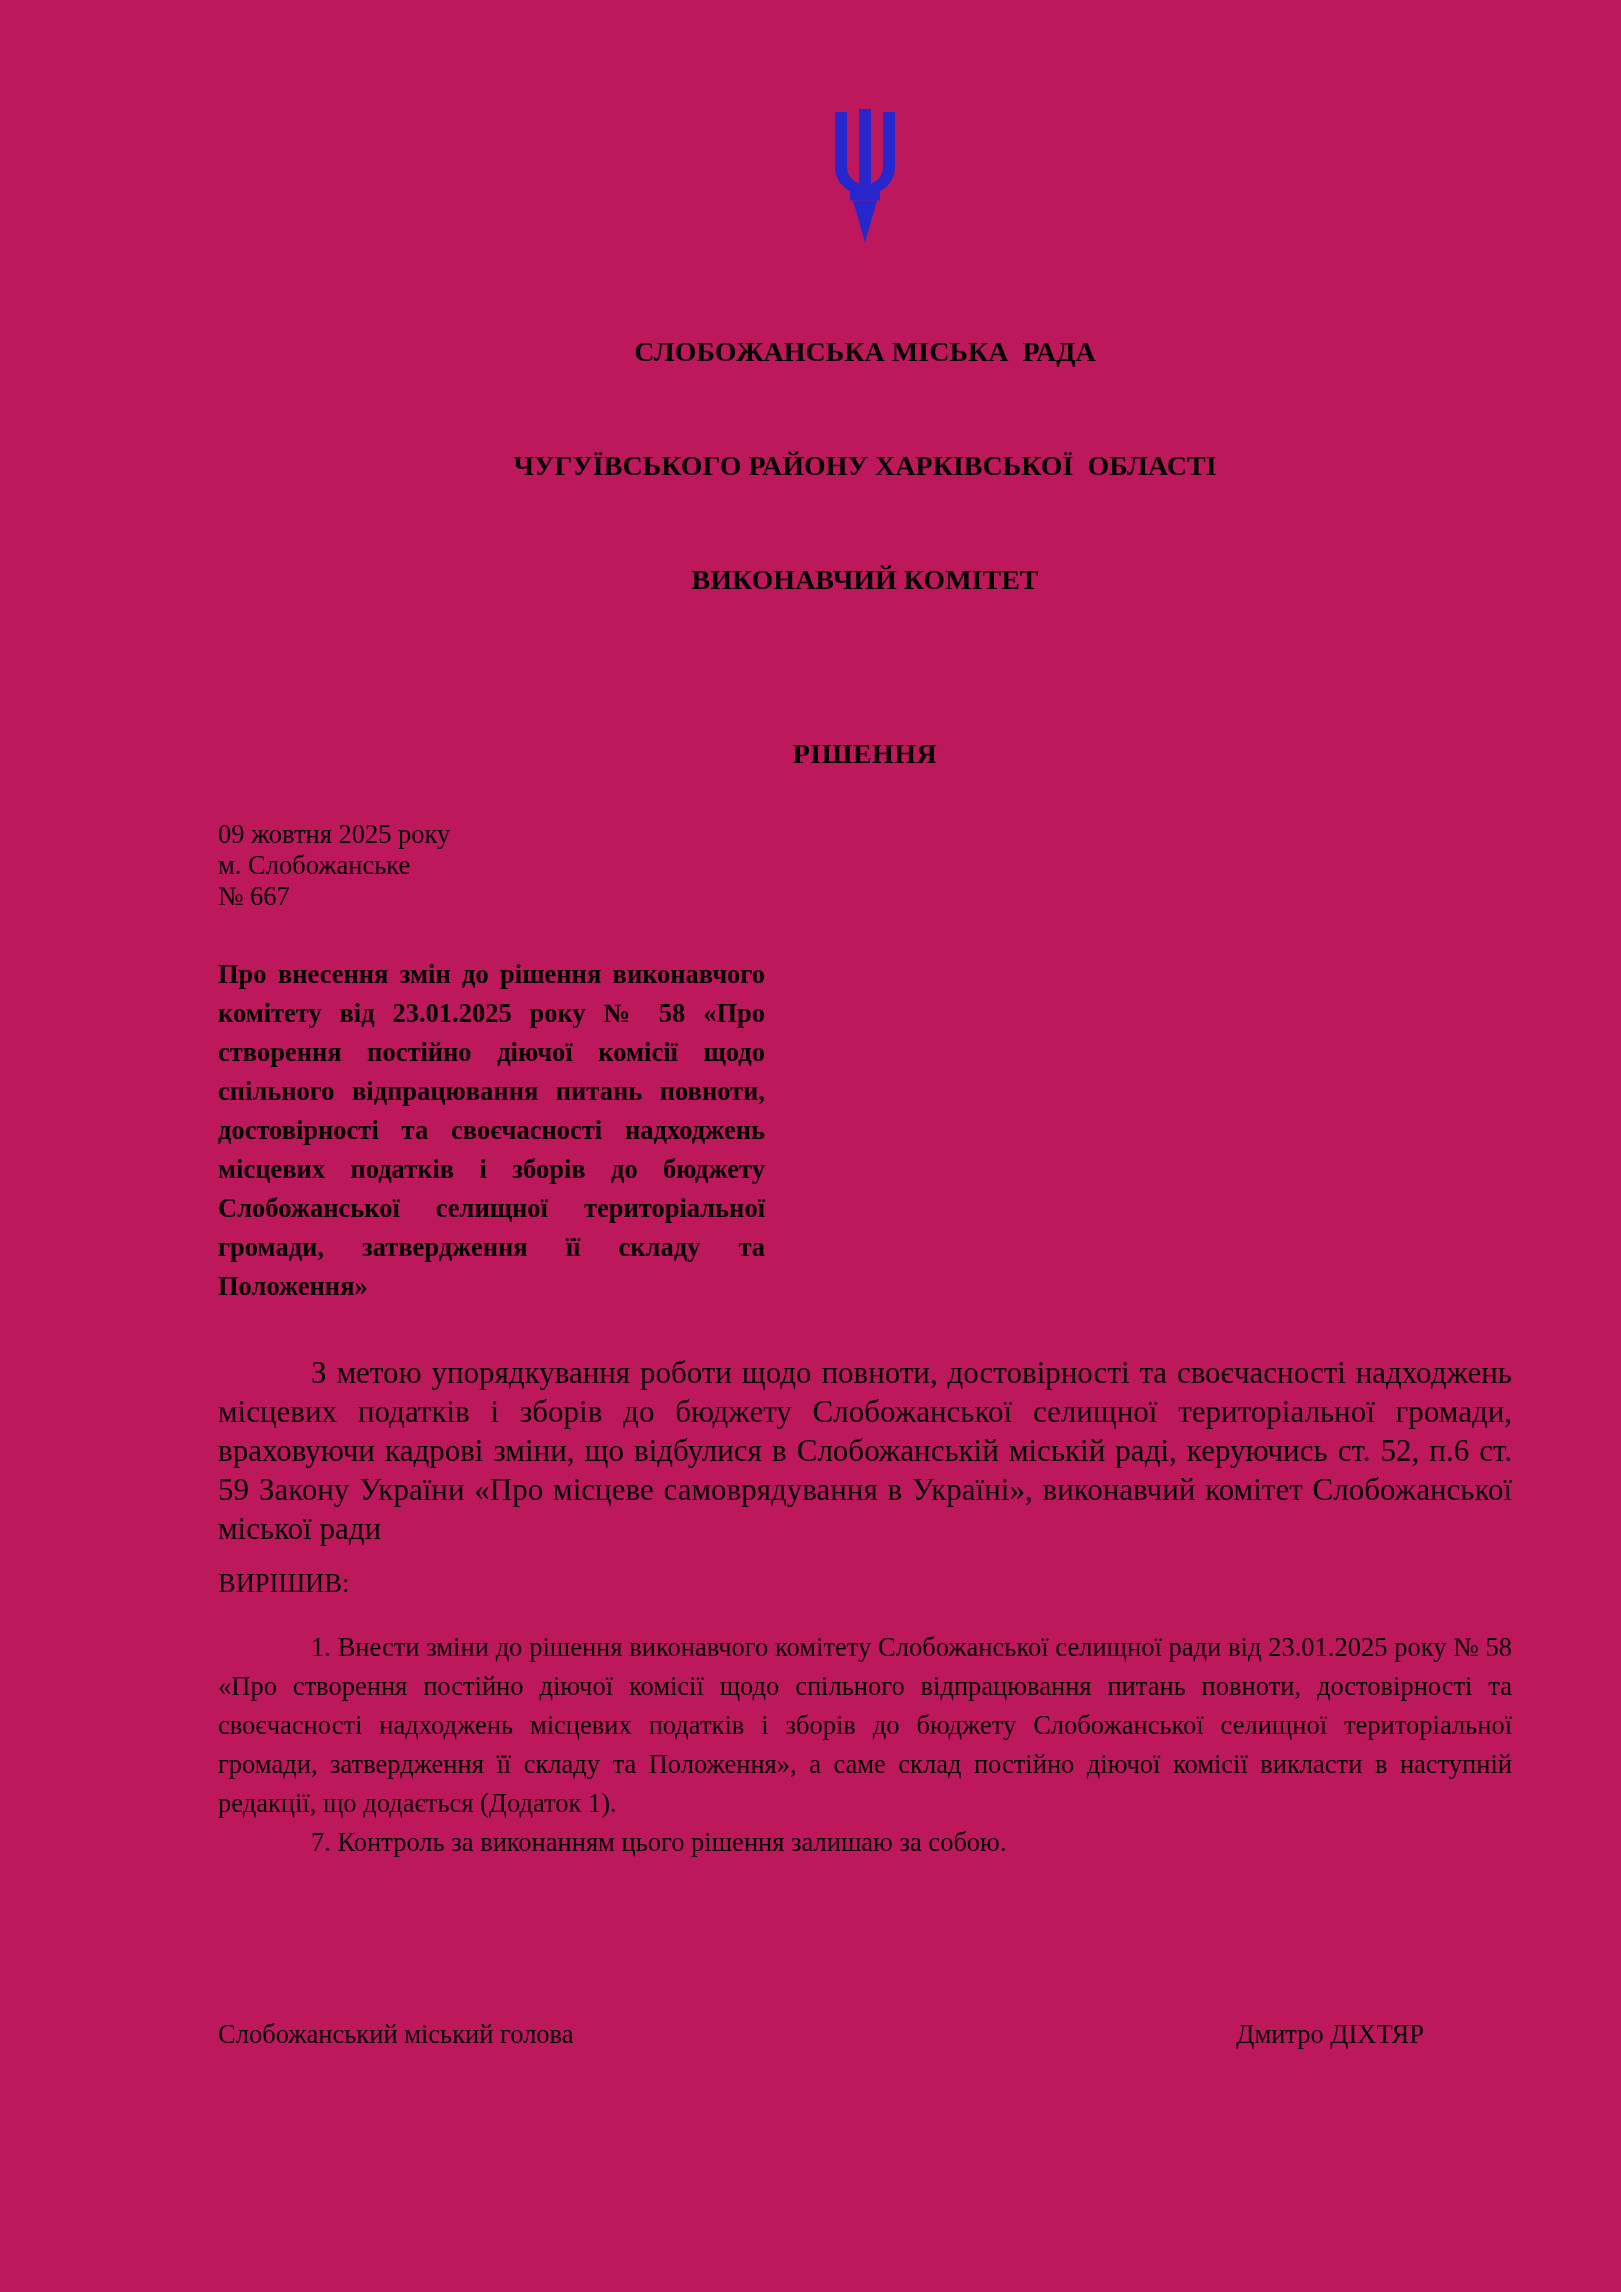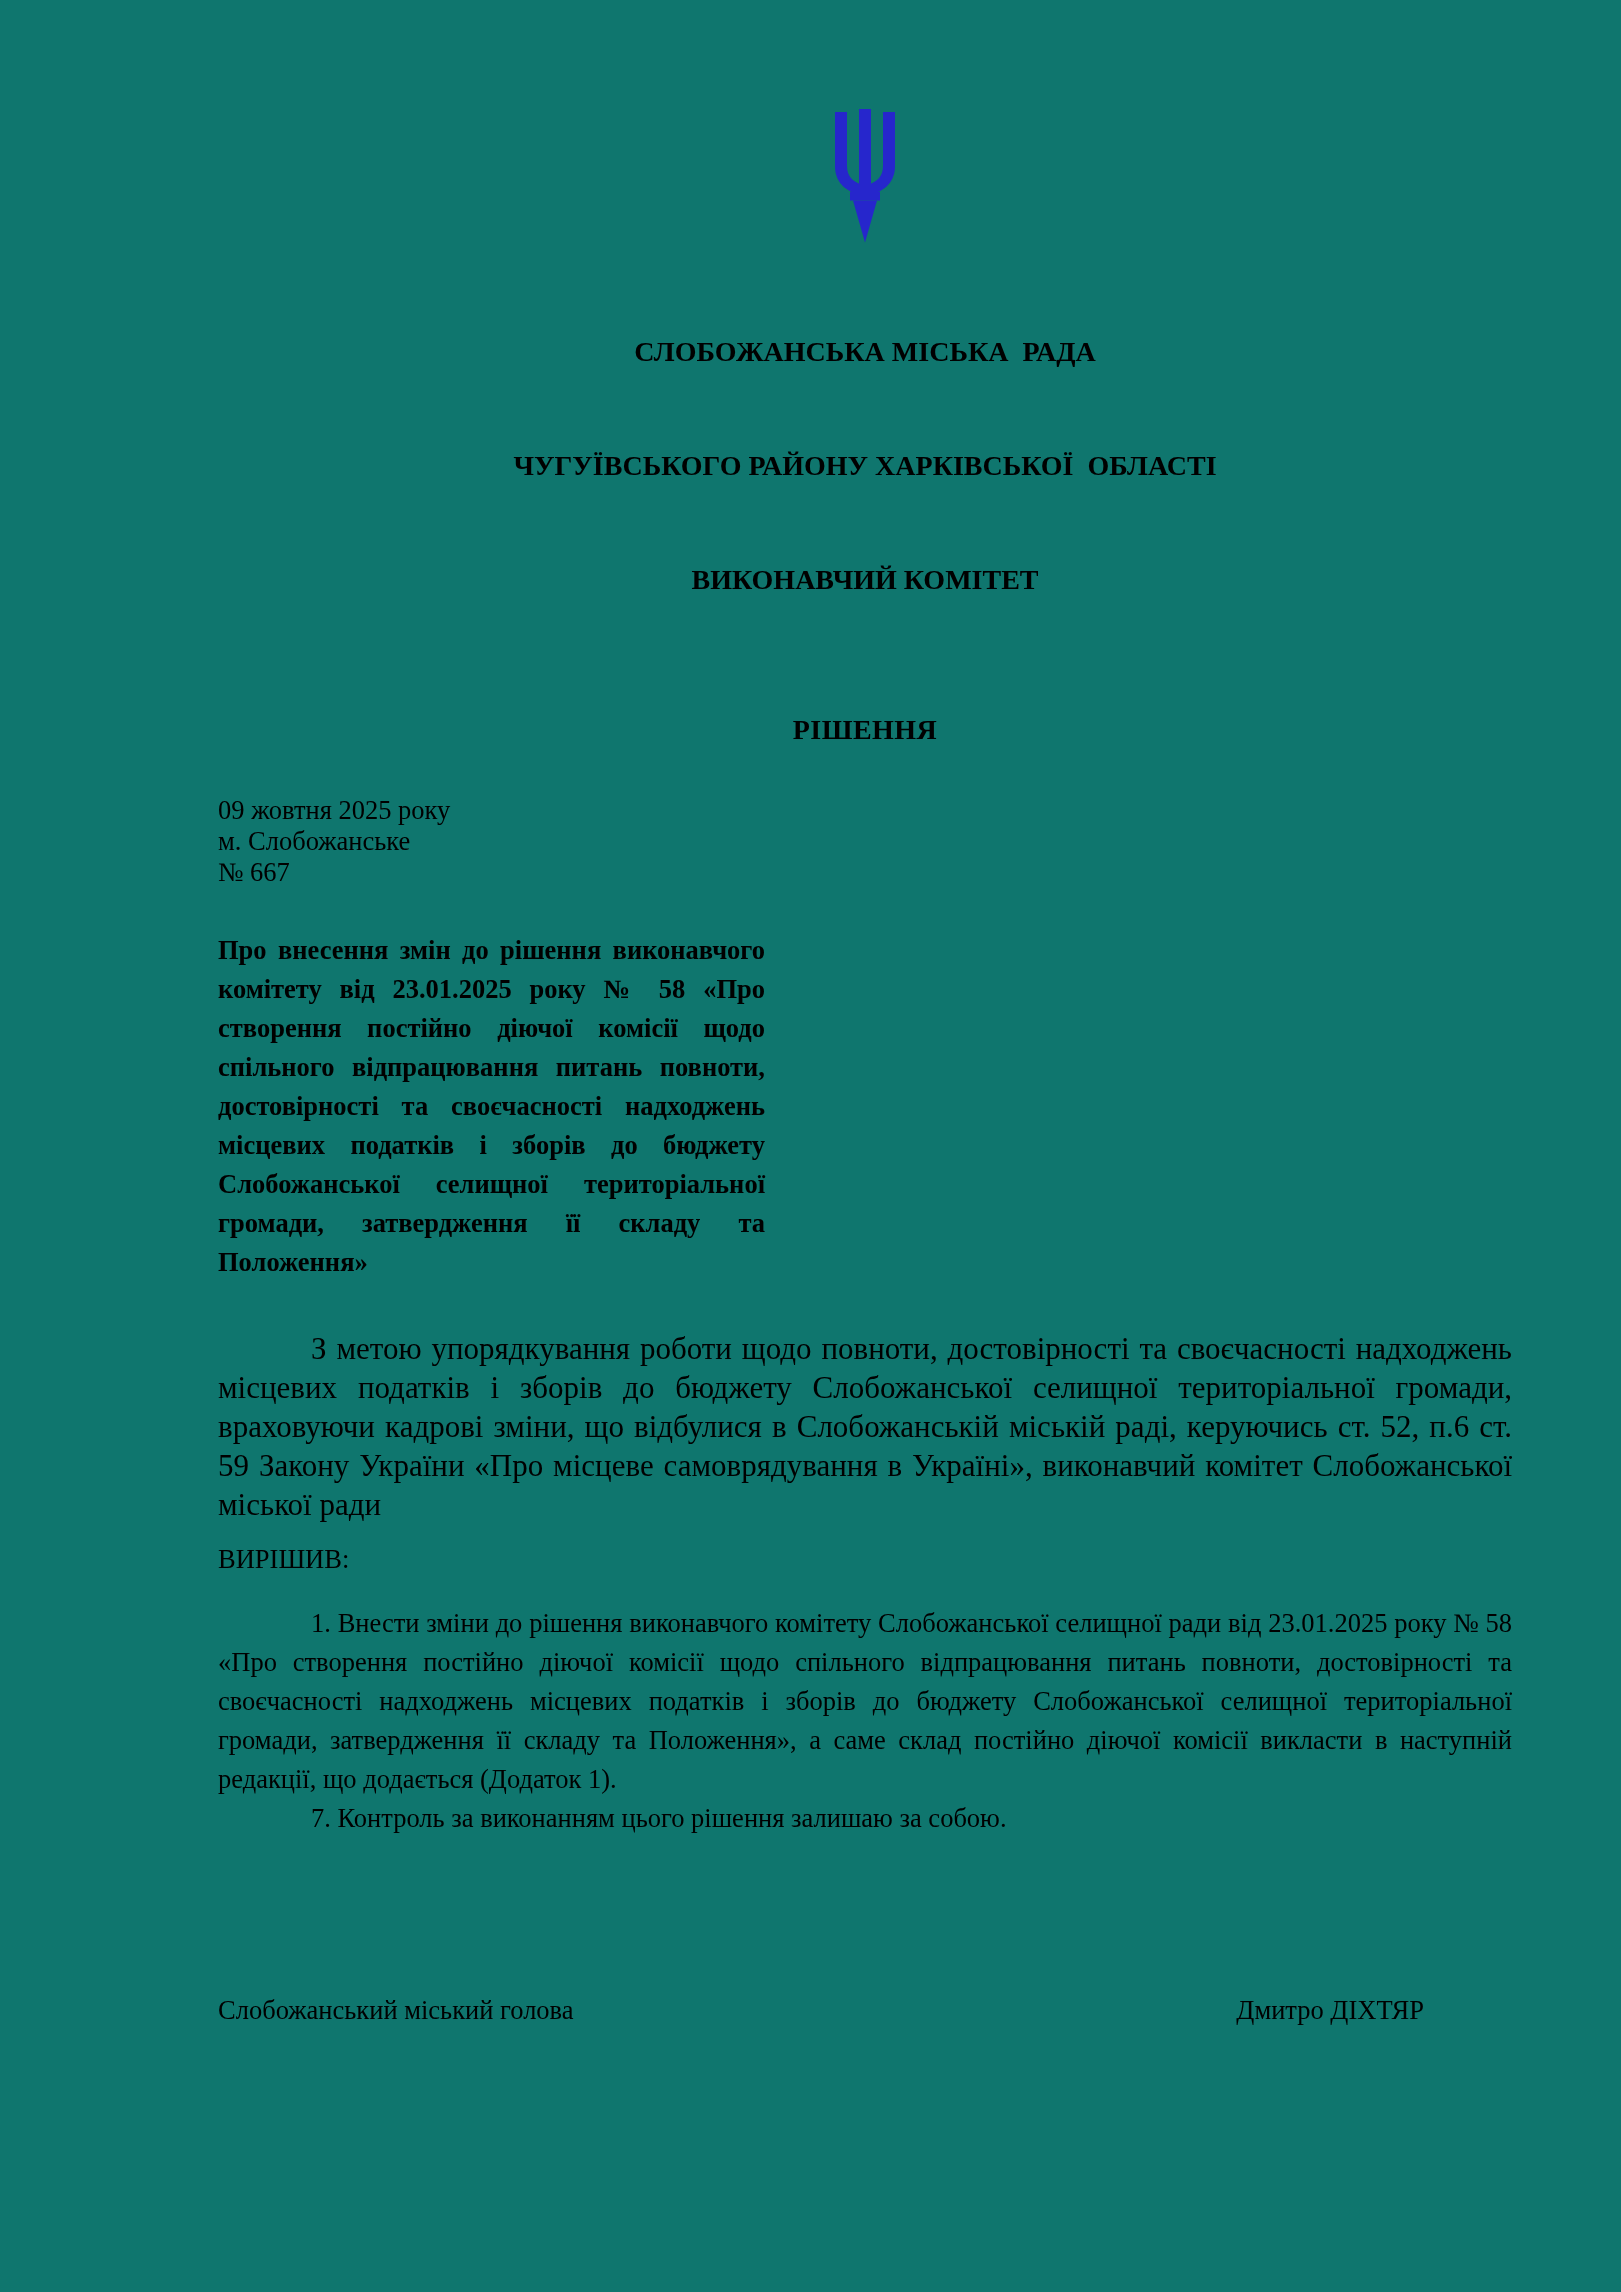--- a/index.html
+++ b/index.html
@@ -5,21 +5,21 @@
   * { box-sizing: border-box; }
   html, body {
     margin: 0;
     padding: 0;
     background: #ffffff;
   }
   .page {
     position: relative;
     width: 1621px;
     height: 2293px;
-    background: #0f766e;
+    background: #be185d;
     color: #000000;
     font-family: "Liberation Serif", serif;
     overflow: hidden;
   }
   .content {
     position: absolute;
     left: 218px;
     top: 0;
     width: 1294px;
   }
@@ -34,21 +34,21 @@
     font-weight: bold;
     font-size: 28px;
     line-height: 38px;
     white-space: pre-wrap;
   }
   .doc-type {
     text-align: center;
     font-weight: bold;
     font-size: 28px;
     letter-spacing: 0.5px;
-    margin-top: 39px;
+    margin-top: 63px;
   }
   .meta-row {
     display: flex;
     justify-content: space-between;
     align-items: baseline;
     font-size: 26.5px;
     margin-top: 49px;
     flex-direction: column;
   }
   .meta-place { margin-left: -69px; }

